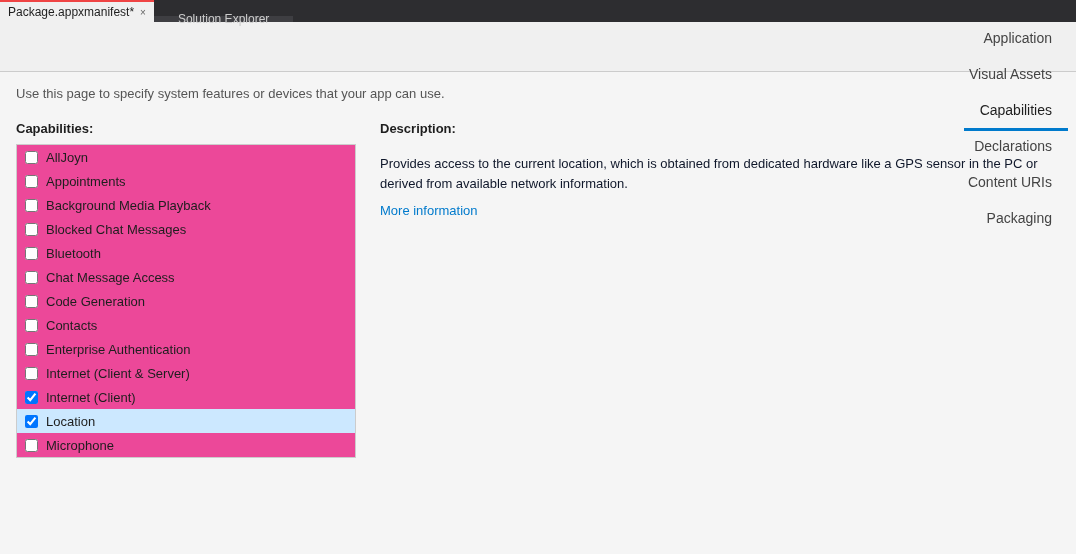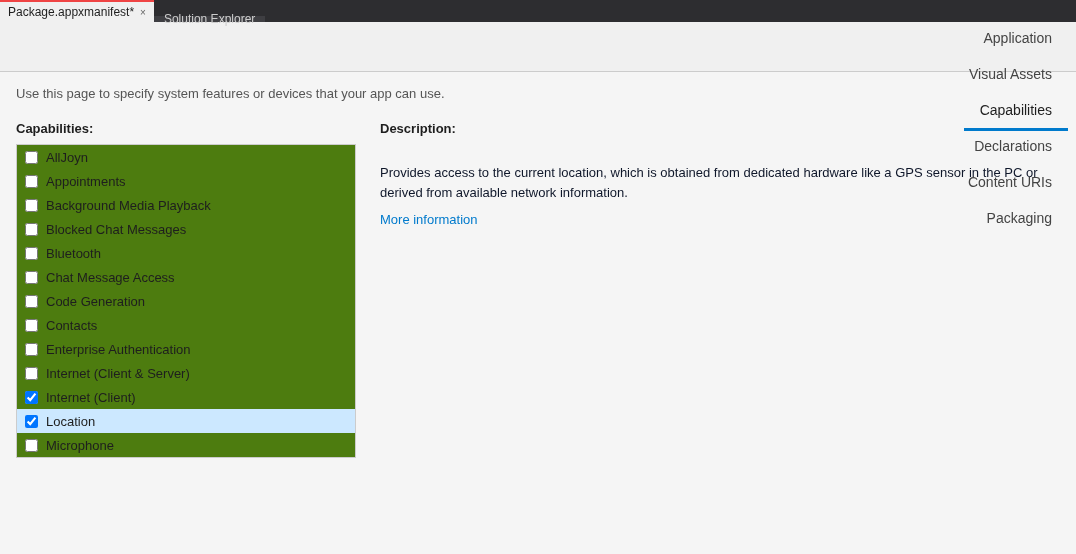--- a/index.html
+++ b/index.html
@@ -28,21 +28,21 @@
       font-size: 12px;
       display: flex;
       align-items: center;
       gap: 6px;
       border-top: 2px solid #ef4444;
       cursor: pointer;
     }
     .tab-inactive {
       background: #3e3e42;
       color: #ccc;
-      padding: 3px 10px;
+      padding: 3px 24px;
       font-size: 12px;
       display: flex;
       align-items: center;
       cursor: pointer;
       margin-top: 16px;
     }
     .tab-close {
       font-size: 10px;
       cursor: pointer;
       color: #666;
@@ -96,21 +96,21 @@
       width: 340px;
       flex-shrink: 0;
     }
     .panel-heading {
       font-weight: bold;
       font-size: 13px;
       margin-bottom: 8px;
     }
     .capabilities-list {
       border: 1px solid #ccc;
-      background: #4d7c0f;
+      background: #ec4899;
       overflow-y: auto;
       max-height: 340px;
     }
     .cap-item {
       display: flex;
       align-items: center;
       padding: 4px 8px;
       gap: 8px;
       cursor: pointer;
       font-size: 13px;
@@ -129,21 +129,21 @@
     .cap-label { font-size: 13px; }
 
     
     .right-panel {
       flex: 1;
       padding-left: 24px;
     }
     .desc-heading {
       font-weight: bold;
       font-size: 13px;
-      margin-bottom: 27px;
+      margin-bottom: 18px;
     }
     .desc-text {
       font-size: 13px;
       color: #0f172a;
       line-height: 1.5;
       margin-bottom: 10px;
     }
     .desc-link {
       color: #007acc;
       text-decoration: none;

